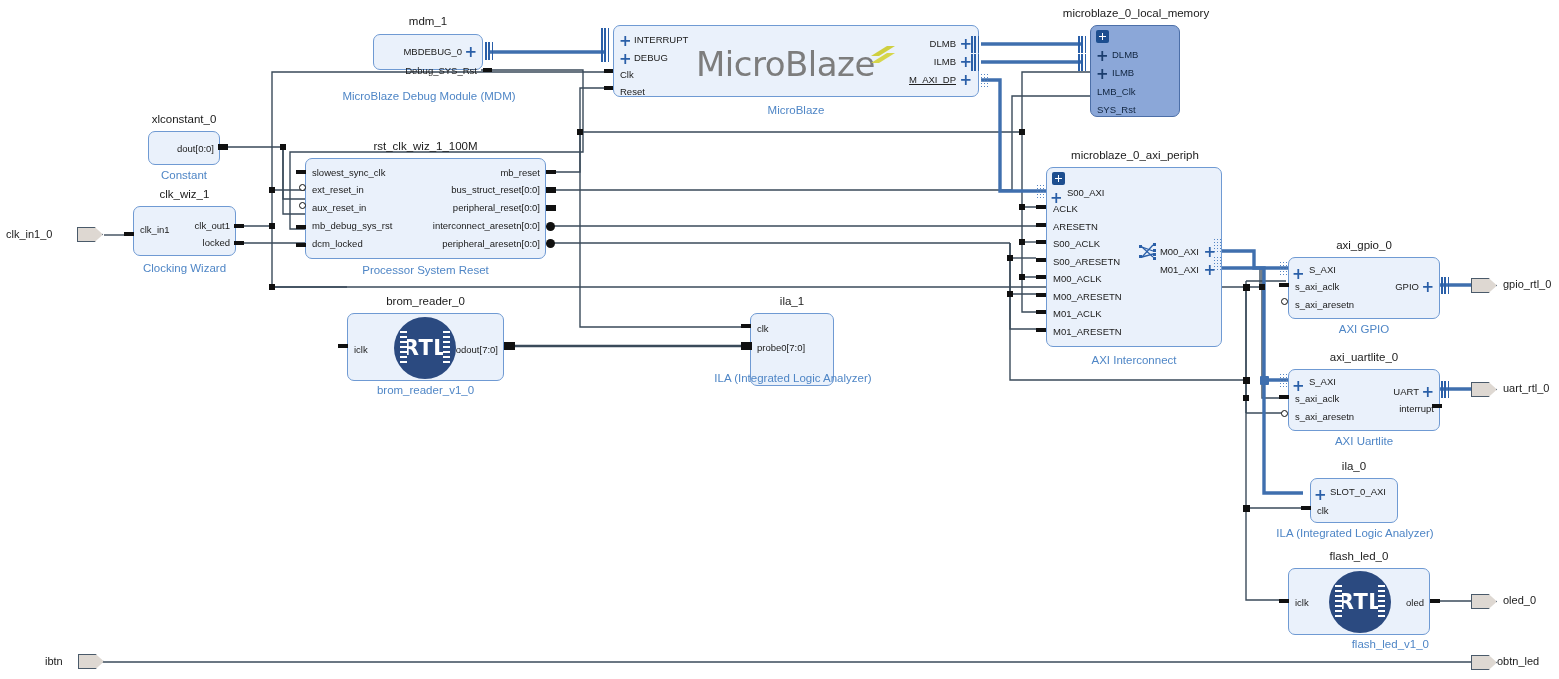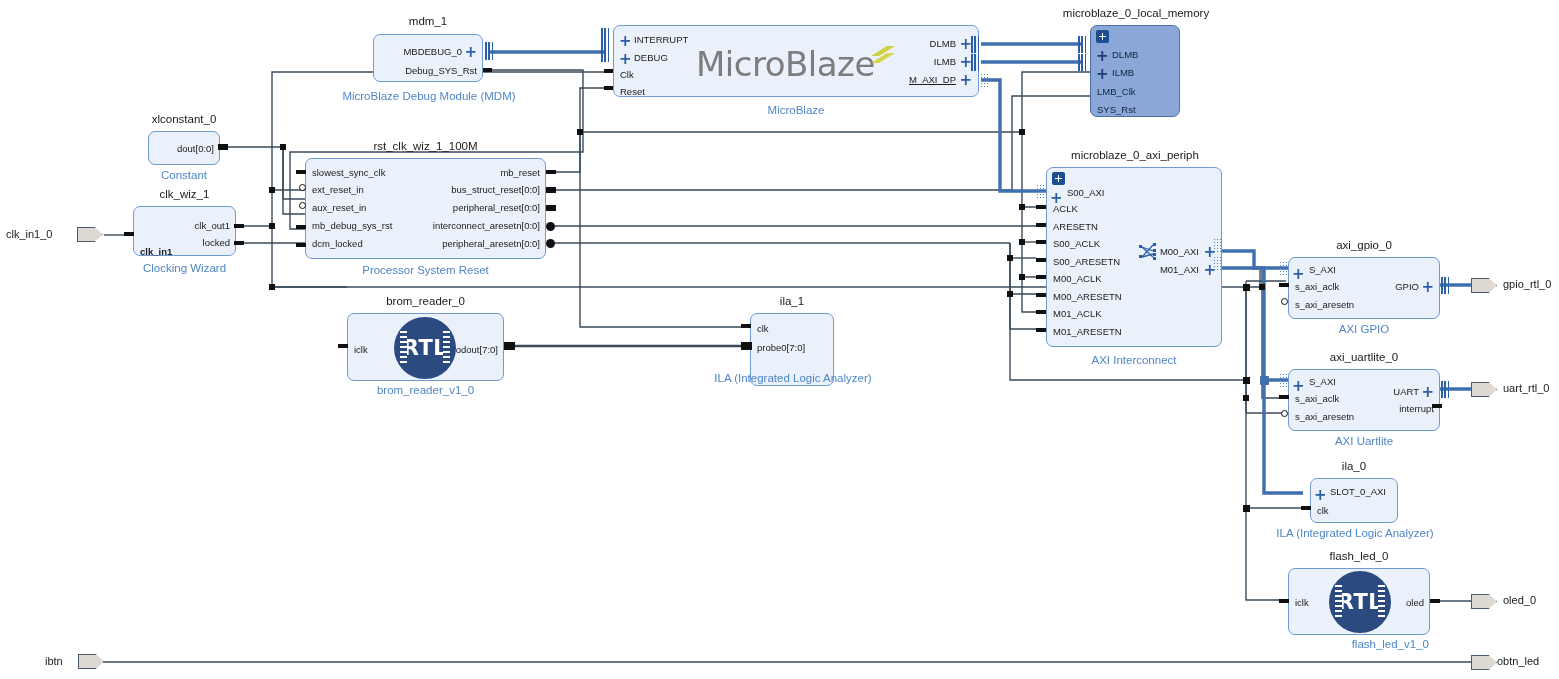--- a/index.html
+++ b/index.html
@@ -249,21 +249,21 @@
       <rect x="1243" y="284" width="7" height="7"></rect>
       <rect x="1243" y="505" width="7" height="7"></rect>
       <rect x="1259" y="284" width="6" height="6"></rect>
       <rect x="1243" y="395" width="6" height="6"></rect>
     </g>
     <g fill="#3f6fae">
       <rect x="1260" y="376" width="9" height="9" rx="1"></rect>
     </g>
   </svg>
 
-  <div class="blk" style="left:373px;top:34px;width:110px;height:48px;">
+  <div class="blk" style="left:373px;top:34px;width:110px;height:36px;">
     <div class="blk-title" style="top:-20px;">mdm_1</div>
     <div class="pin r" style="right:20px;top:12px;">MBDEBUG_0</div>
     <div class="plus" style="right:5px;top:12px;">+</div>
     <div class="pin r" style="right:5px;top:31px;">Debug_SYS_Rst</div>
     <div class="blk-sub" style="top:55px;width:330px;left:-110px;">MicroBlaze Debug Module (MDM)</div>
   </div>
   <div class="bus3" style="left:485px;top:42px;height:18px;width:9px;">
       <i></i>
       <i></i>
       <i></i>
@@ -339,21 +339,21 @@
 
   <div class="blk" style="left:148px;top:131px;width:72px;height:34px;">
     <div class="blk-title" style="top:-19px;">xlconstant_0</div>
     <div class="pin r" style="right:5px;top:12px;">dout[0:0]</div>
     <div class="blk-sub" style="top:37px;">Constant</div>
   </div>
   <div class="stub" style="left:218px;top:144px;width:10px;height:6px;"></div>
 
   <div class="blk" style="left:133px;top:206px;width:103px;height:50px;">
     <div class="blk-title" style="top:-19px;">clk_wiz_1</div>
-    <div class="pin" style="left:6px;top:40px;font-weight:bold;">clk_in1</div>
+    <div class="pin" style="left:6px;top:18px;">clk_in1</div>
     <div class="pin r" style="right:5px;top:14px;">clk_out1</div>
     <div class="pin r" style="right:5px;top:31px;">locked</div>
     <div class="blk-sub" style="top:55px;">Clocking Wizard</div>
   </div>
   <div class="stub" style="left:124px;top:232px;width:10px;height:4px;"></div>
   <div class="stub" style="left:234px;top:224px;width:10px;height:4px;"></div>
   <div class="stub" style="left:234px;top:241px;width:10px;height:4px;"></div>
 
   <div class="blk" style="left:305px;top:158px;width:241px;height:101px;">
     <div class="blk-title" style="top:-19px;">rst_clk_wiz_1_100M</div>

